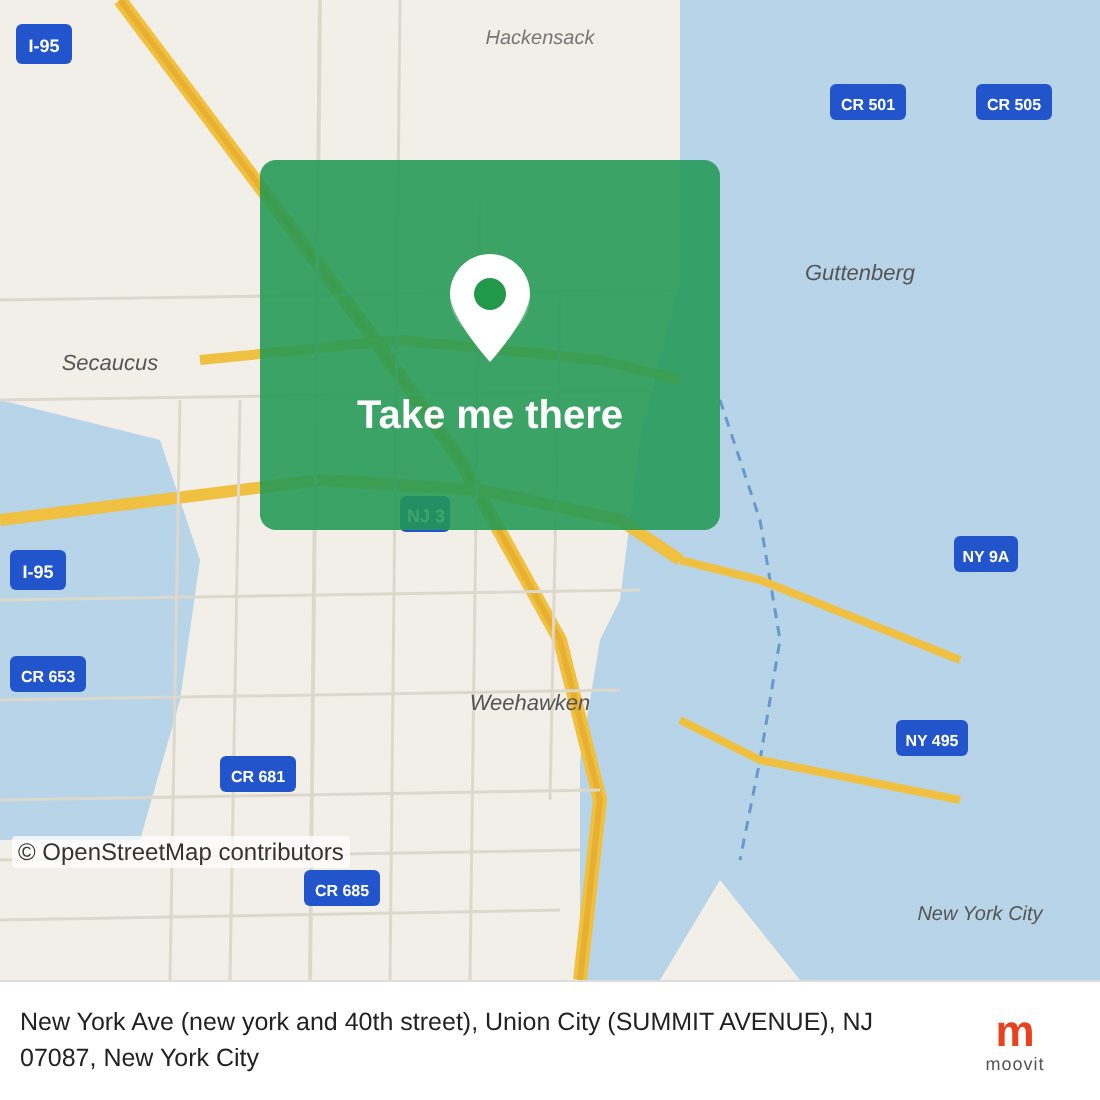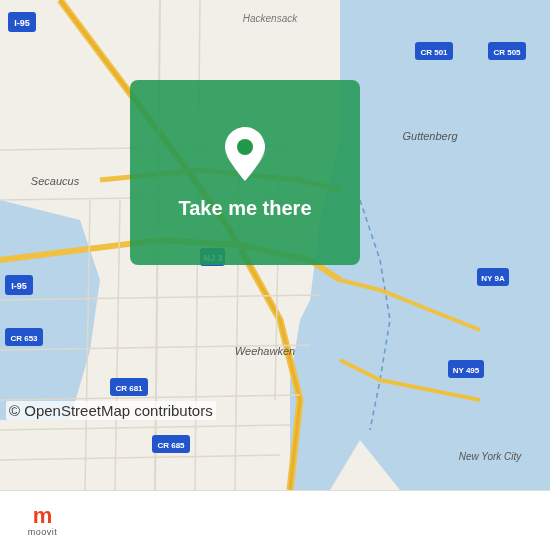--- a/index.html
+++ b/index.html
@@ -90,23 +90,23 @@
 
     .moovit-text {
       font-size: 9px;
       color: #555;
       font-weight: normal;
       letter-spacing: 0.5px;
     }
 
     #osm-attribution {
       position: absolute;
-      bottom: 70px;
+      bottom: 56px;
       left: 6px;
-      font-size: 15px;
+      font-size: 12px;
       color: #333;
       background: rgba(255,255,255,0.75);
       padding: 1px 3px;
       border-radius: 2px;
       z-index: 5;
     }
   </style>
 </head>
 <body>
 
@@ -201,18 +201,19 @@
       <circle cx="24" cy="22" r="8" fill="#22994a"></circle>
     </svg>
     <span id="take-me-there-label">Take me there</span>
   </div>
 
   
   <div id="osm-attribution">© OpenStreetMap contributors</div>
 </div>
 
 <div id="bottom-bar">
+  <span id="address-text">New York Ave (new york and 40th street), Union City (SUMMIT AVENUE), NJ 07087, New York City</span>
 
   <div id="moovit-logo">
     <span class="moovit-m">m</span>
     <span class="moovit-text">moovit</span>
   </div>
 </div>
 
 </body></html>

